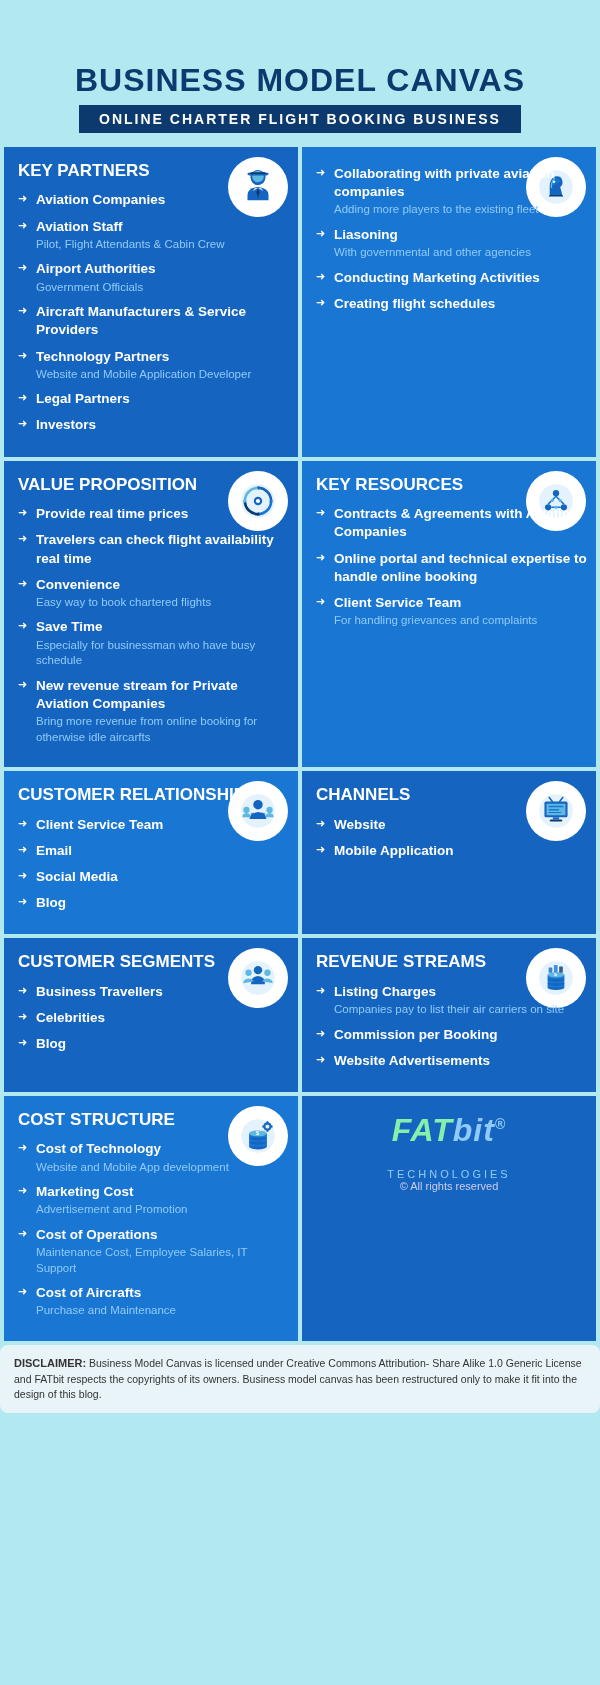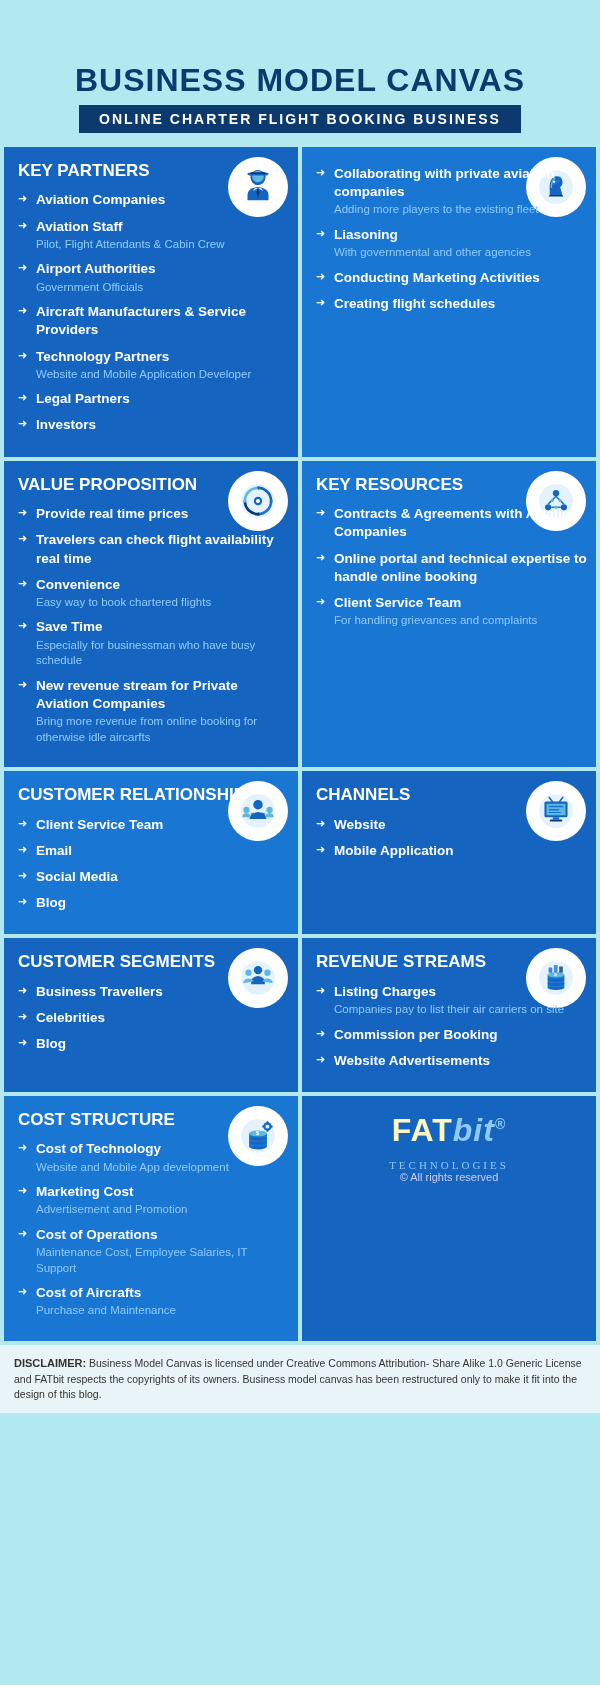--- a/index.html
+++ b/index.html
@@ -127,53 +127,54 @@
     }
 
     .fat-logo {
       font-size: 32px;
       font-weight: 900;
       color: #fff;
       letter-spacing: 1px;
     }
 
     .fat-logo span.fat {
-      color: #fef9c3;
+      color: #86efac;
+      font-style: italic;
     }
     .fat-logo span.bit {
       color: #90caf9;
       font-style: italic;
     }
     .fat-logo span.reg {
       font-size: 14px;
       vertical-align: super;
       color: #90caf9;
     }
 
     .fat-tech {
       color: #90caf9;
       font-size: 11px;
       letter-spacing: 3px;
-      margin-top: 10px;
-      font-family: Liberation Serif, serif;
+      margin-top: 19px;
     }
 
     .fat-copy {
       color: #cce;
       font-size: 11px;
       margin-top: 0;
     }
 
     
     .disclaimer {
       background: #e8f4f8;
       padding: 10px 14px;
       font-size: 10.5px;
       color: #333;
       line-height: 1.5;
+      border-radius: 8px;
     }
 
     .disclaimer strong {
       font-size: 11px;
     }
 
   </style>
 </head>
 <body>
 

